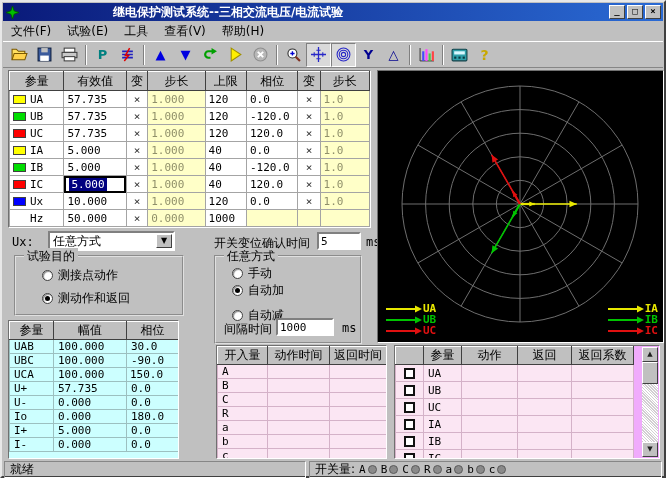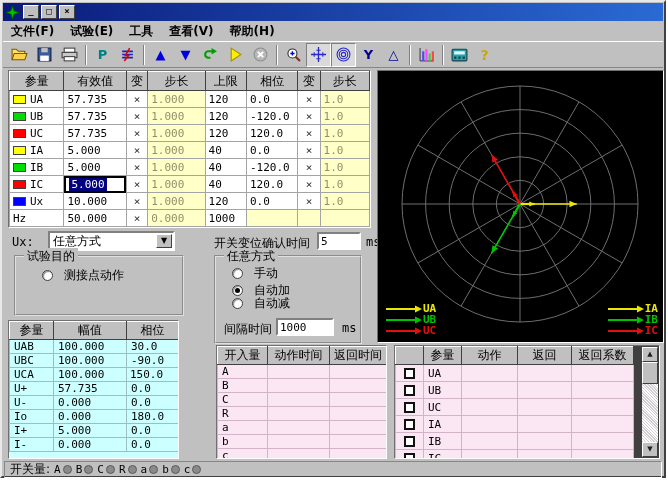--- a/index.html
+++ b/index.html
@@ -14,21 +14,21 @@
   .title-icon { margin:0 4px 0 3px; display:flex; }
   .title-text { font-size:12px; font-weight:bold; margin-left:90px; white-space:nowrap; flex:1; }
   .tb-btns { display:flex; gap:2px; margin-right:2px; }
   .tb-btn { width:16px; height:14px; background:#c0c0c0; border:1px solid;
             border-color:#fff #404040 #404040 #fff; font-size:9px; line-height:11px;
             text-align:center; color:#000; font-weight:bold; font-family:"DejaVu Sans Mono",monospace; }
 
   
   .menubar { position:absolute; left:1px; top:20px; right:1px; height:18px; display:flex;
              align-items:center; font-size:12px; background:#c0c0c0; }
-  .menu-item { padding:10px 8px;font-weight:bold; }
+  .menu-item { padding:10px 8px; }
 
   
   .toolbar { position:absolute; left:1px; top:39px; right:1px; height:27px; display:flex;
              align-items:center; padding-left:4px; border-top:1px solid #fff;
              border-bottom:1px solid #868686; background:#c0c0c0; }
   .tbtn { width:25px; height:24px; border:1px solid transparent; background:transparent;
           display:flex; align-items:center; justify-content:center; }
   .tbtn.pressed { background:#dadada; border-color:#808080 #fff #fff #808080; }
   .tsep { height:20px; border-left:1px solid #808080; border-right:1px solid #fff; margin:0 3px; }
   .tl { font-weight:bold; font-size:13px; font-family:"DejaVu Sans",sans-serif; }
@@ -55,34 +55,34 @@
            border:2px solid; border-color:#808080 #fff #fff #808080; display:flex; align-items:center;gap:20px; }
   .combo-text { flex:1; font-size:12px; padding-left:3px; }
   .combo-btn { width:16px; height:14px; margin-right:1px; background:#c0c0c0; border:1px solid;
                border-color:#fff #404040 #404040 #fff; font-size:8px; text-align:center; line-height:12px; }
   .tinput { position:absolute; background:#fff; border:2px solid; border-color:#808080 #fff #fff #808080;
             font:11px "DejaVu Sans Mono",monospace; padding:0 2px; }
 
   
   .gbox { position:absolute; border:2px groove #e0e0e0; }
   .gbox-title { position:absolute; top:-9px; left:8px; background:#c0c0c0; padding:0 3px; font-size:12px; }
-  .radio-row { position:absolute; display:flex; align-items:center; gap:11px; font-size:12px; }
+  .radio-row { position:absolute; display:flex; align-items:center; gap:5px; font-size:12px; }
   .rb { width:11px; height:11px; border-radius:50%; background:#fff; border:1px solid #404040;
         box-shadow:inset 1px 1px 1px #909090; flex:0 0 auto; }
   .rb.on::after { content:''; display:block; width:5px; height:5px; margin:2px; border-radius:50%; background:#000; }
 
   
   .derived { position:absolute; left:6px; top:318px; width:171px; height:139px;
              border:1px solid; border-color:#707070 #fff #fff #707070; background:#ccffff; overflow:hidden; }
   .derived th { height:16px; }
   .derived td { height:13px; border:1px solid #9cc0c0; background:#ccffff; color:#000; }
 
   
   .pink { position:absolute; border:1px solid; border-color:#707070 #fff #fff #707070;
-          background:#404040; overflow:hidden; }
+          background:#f0abfc; overflow:hidden; }
   .pink th { height:17px; }
   .pink td { border:1px solid #d4b2c8; background:#fbe6f3; }
   #input-table { left:214px; top:343px; width:171px; height:114px; }
   #input-table td { height:13px; }
   #result-table { left:392px; top:343px; width:266px; height:114px; }
   #result-table td { height:17px; }
   .cb { display:inline-block; width:11px; height:11px; background:#fff; border:2px solid #111; vertical-align:middle; }
 
   
   .vscroll { position:absolute; right:1px; top:1px; bottom:1px; width:16px;
@@ -114,20 +114,21 @@
 <body>
 
 <div id="window">
 
   <div class="titlebar">
     <span class="title-icon">
       <svg width="13" height="13" viewBox="0 0 14 14">
           <path d="M7 0l1.8 5.2L14 7l-5.2 1.8L7 14 5.2 8.8 0 7l5.2-1.8z" fill="#00c000" stroke="#005800"></path>
         </svg>
     </span>
+    <span class="title-text">继电保护测试系统--三相交流电压/电流试验</span>
     <span class="tb-btns">
       <span class="tb-btn">_</span>
       <span class="tb-btn">□</span>
       <span class="tb-btn">×</span>
     </span>
   </div>
 
   <div class="menubar" id="menubar">
       <span class="menu-item">文件(F)</span>
       <span class="menu-item">试验(E)</span>
@@ -335,21 +336,21 @@
             <td class="c-name"><span class="swatch" style="background: rgb(0, 0, 255);"></span><span>Ux</span></td>
             <td>10.000</td>
             <td class="c-var">×</td>
             <td class="c-step">1.000</td>
             <td>120</td>
             <td>0.0</td>
             <td class="c-var">×</td>
             <td class="c-step">1.0</td>
           </tr>
           <tr>
-            <td class="c-name" style="text-align: left;"><span>Hz</span></td>
+            <td class="c-name" style="text-align: center;"><span>Hz</span></td>
             <td>50.000</td>
             <td class="c-var">×</td>
             <td class="c-step">0.000</td>
             <td>1000</td>
             <td class="c-step"></td>
             <td class="c-var c-step"></td>
             <td class="c-step"></td>
           </tr>
         </tbody>
     </table>
@@ -362,34 +363,38 @@
   </div>
   <span class="lbl" style="left:212px;top:233px">开关变位确认时间</span>
   <input class="tinput" style="left: 315px; top: 230px; width: 44px; height: 18px;" readonly="" value="5">
   <span class="lbl mono" style="left:364px;top:233px">ms</span>
 
   <div class="gbox" style="left:12px;top:253px;width:170px;height:61px">
     <span class="gbox-title">试验目的</span>
     <label class="radio-row" style="left:26px;top:10px">
       <span class="rb"></span>
       <span>测接点动作</span>
+    </label>
+    <label class="radio-row" style="left:26px;top:33px">
+      <span class="rb on"></span>
+      <span>测动作和返回</span>
     </label>
   </div>
 
   <div class="gbox" style="left:212px;top:253px;width:148px;height:89px">
     <span class="gbox-title">任意方式</span>
     <label class="radio-row" style="left:16px;top:8px">
       <span class="rb"></span>
       <span>手动</span>
     </label>
     <label class="radio-row" style="left:16px;top:25px">
       <span class="rb on"></span>
       <span>自动加</span>
     </label>
-    <label class="radio-row" style="left:16px;top:38px">
+    <label class="radio-row" style="left:16px;top:50px">
       <span class="rb"></span>
       <span>自动减</span>
     </label>
     <span class="lbl" style="left:8px;top:64px">间隔时间</span>
     <input class="tinput" style="left: 60px; top: 61px; width: 58px; height: 18px;" readonly="" value="1000">
     <span class="lbl mono" style="left:126px;top:64px">ms</span>
   </div>
 
   <div class="derived">
     <table class="grid">
@@ -648,20 +653,21 @@
           <svg width="38" height="9">
             <line x1="1" y1="5" x2="30" y2="5" stroke="#e01010" stroke-width="2"></line>
             <polygon points="30,1.5 37,5 30,8.5" fill="#e01010"></polygon>
           </svg>
           <span style="color: rgb(224, 16, 16);">IC</span>
         </div>
       </div>
   </div>
 
   <div class="statusbar">
+    <div class="spanel sp-ready">就绪</div>
     <div class="spanel sp-switch">
       <span>开关量:</span>
       <span id="switches" style="display:flex;align-items:center">
           <span class="sw-letter">A</span>
           <span class="sw-dot"></span>
           <span class="sw-letter">B</span>
           <span class="sw-dot"></span>
           <span class="sw-letter">C</span>
           <span class="sw-dot"></span>
           <span class="sw-letter">R</span>

